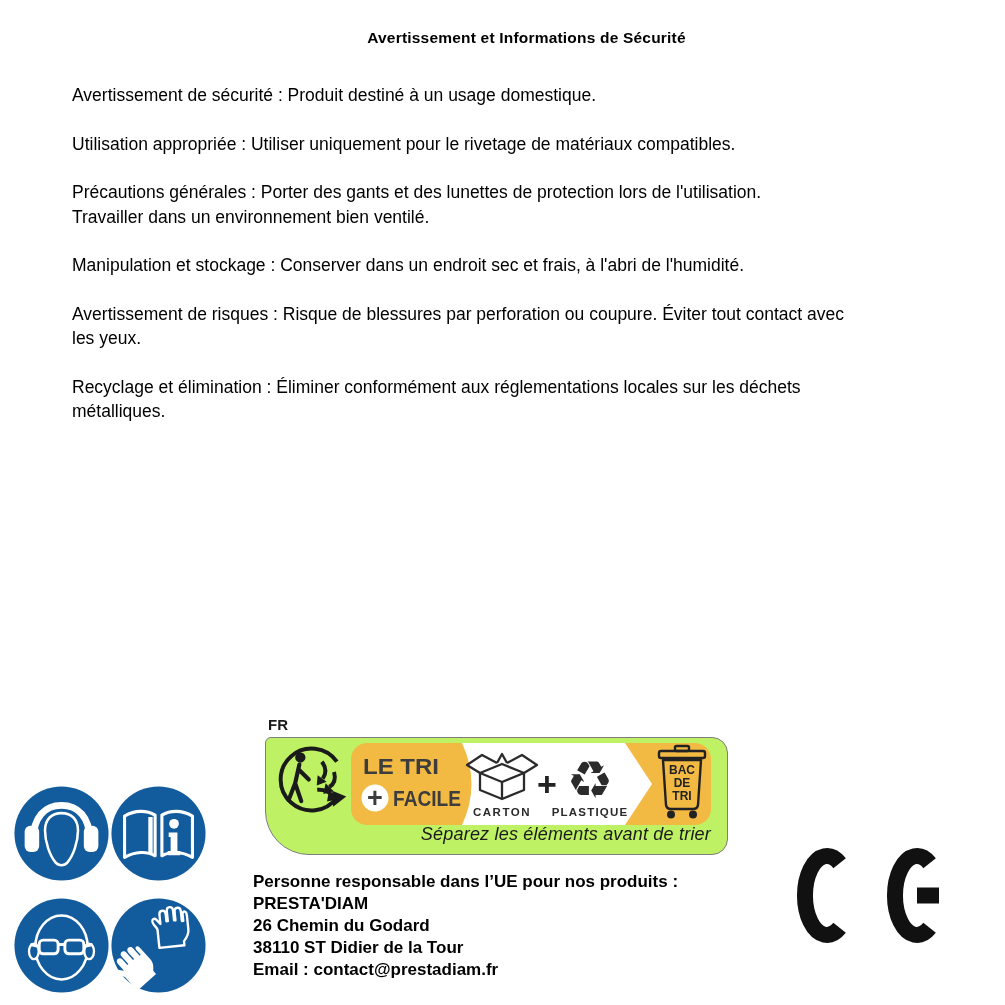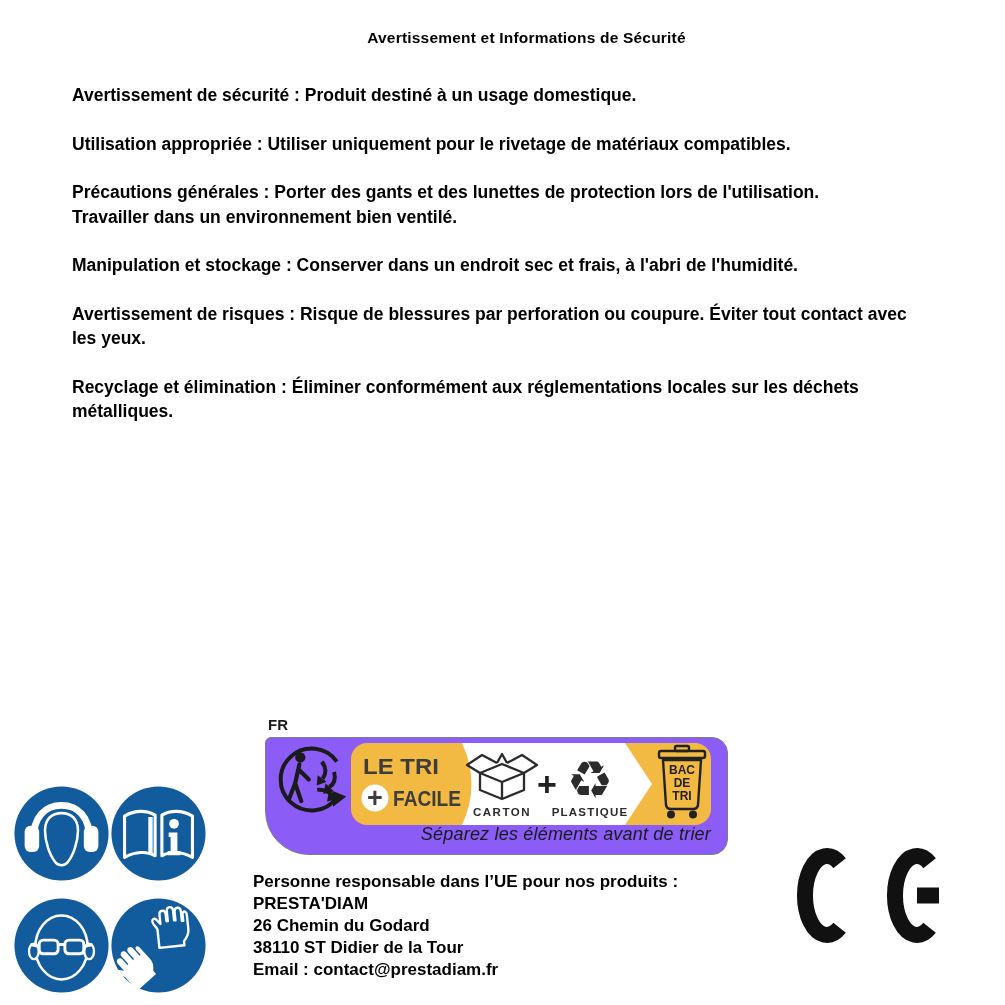--- a/index.html
+++ b/index.html
@@ -4,32 +4,32 @@
 <style>
   html,body{margin:0;padding:0;background:#ffffff;}
   .canvas{
     position:relative;width:1005px;height:1005px;background:#ffffff;overflow:hidden;
     font-family:"Liberation Sans",sans-serif;color:#000;padding-left:48px;
   }
   .doc-title{
     position:absolute;top:29px;left:0;width:100%;text-align:center;
     font-size:15.5px;font-weight:bold;letter-spacing:.2px;
   }
-  .body-text{position:absolute;left:72px;top:83px;width:900px;font-weight:bold;}
+  .body-text{position:absolute;left:72px;top:83px;width:900px;}
   .body-text p{
     margin:0 0 24px 0;font-size:17.5px;line-height:24.5px;white-space:pre-line;
   }
   
   .icon-grid{position:absolute;left:13px;top:785px;width:194px;height:210px;}
   .micon{position:absolute;width:97px;height:97px;}
   .micon svg{width:100%;height:100%;display:block;}
   
   .infotri{
     position:absolute;left:265px;top:737px;width:463px;height:118px;
-    background:#8b5cf6;border:1.5px solid #7d7d7d;
+    background:#bef264;border:1.5px solid #7d7d7d;
     border-radius:6px 16px 16px 44px;box-sizing:border-box;
   }
   .fr-label{position:absolute;top:-22px;left:2px;font-size:15px;font-weight:bold;color:#1c1c1c;}
   .triman{position:absolute;left:9px;top:4px;width:75px;height:75px;}
   .banner{position:absolute;left:85px;top:5px;width:362px;height:83px;}
   .tri-note{
     position:absolute;top:86px;right:16px;font-size:18px;font-style:italic;
     color:#1a1a1a;letter-spacing:.2px;text-align:center;
   }
   

